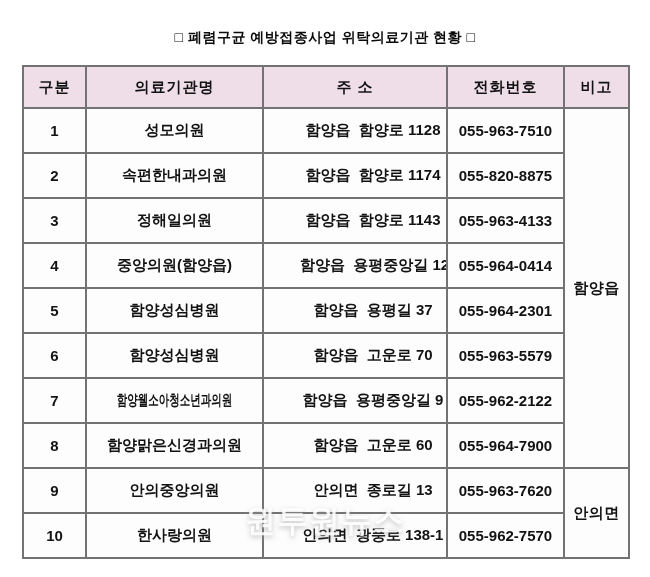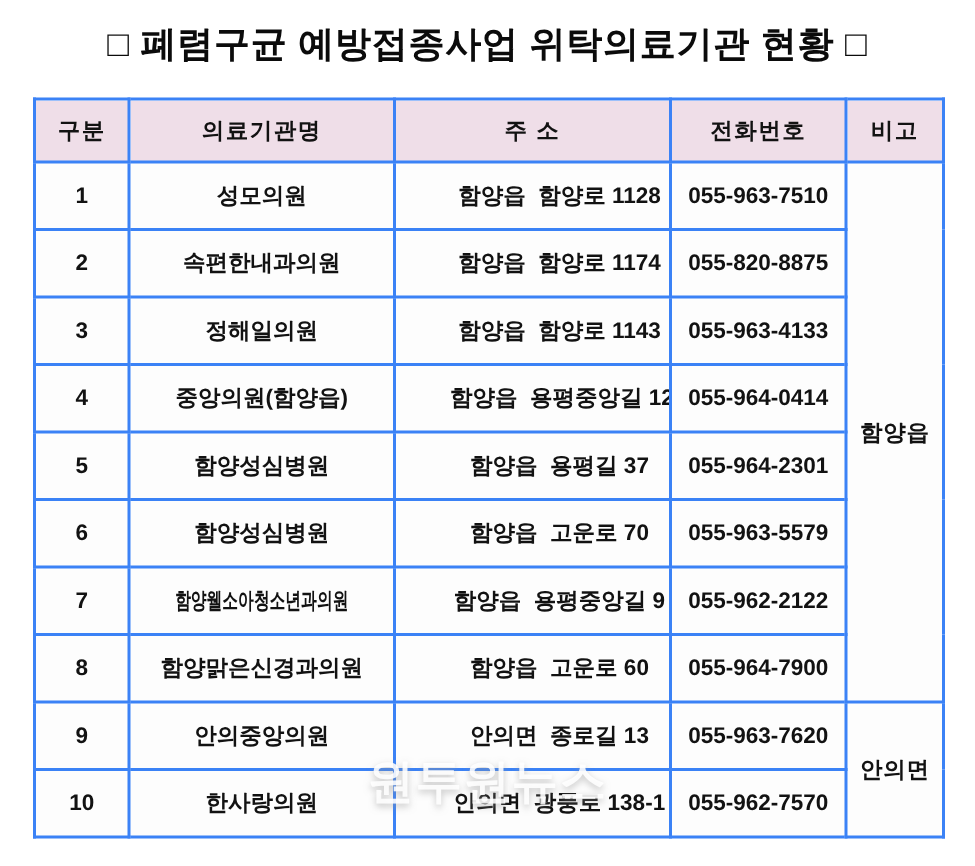--- a/index.html
+++ b/index.html
@@ -12,39 +12,39 @@
     background: #ffffff;
     position: relative;
     font-family: "Liberation Sans", "DejaVu Sans", sans-serif;
     overflow: hidden;
   }
   .title {
     position: absolute;
     top: 13px;
     left: 0;
     right: 0;
-    margin: 0;
+    margin: 16px;
     text-align: center;
-    font-size: 24px;
+    font-size: 14px;
     font-weight: 800;
     color: #0b0b0b;
     letter-spacing: 0.5px;
     white-space: pre;
   }
   table.clinic-table {
     position: absolute;
     left: 22px;
     top: 65px;
     width: 606px;
     border-collapse: collapse;
     table-layout: fixed;
   }
   .clinic-table th,
   .clinic-table td {
-    border: 2px solid #3b82f6;
+    border: 2px solid #737373;
     text-align: center;
     vertical-align: middle;
     color: #121212;
     font-weight: 700;
     font-size: 15px;
     padding: 0;
     overflow: hidden;
   }
   .clinic-table thead th {
     background: #efdee8;

